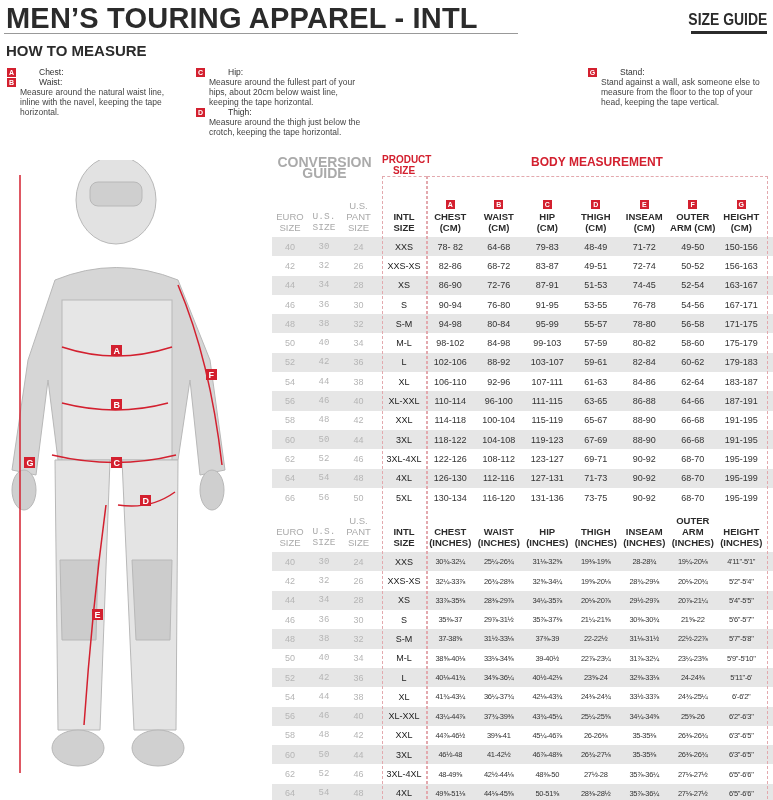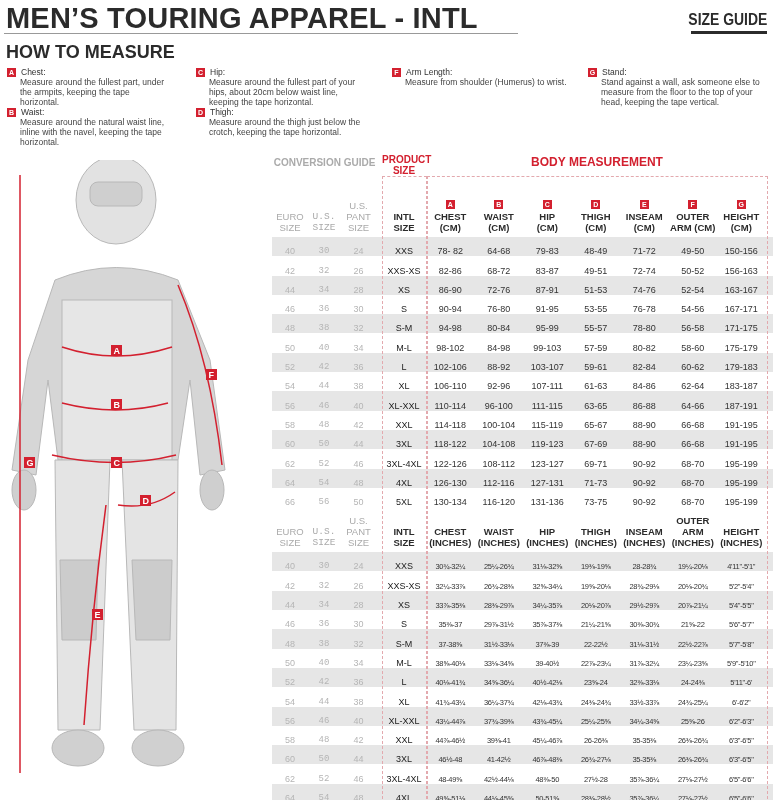--- a/index.html
+++ b/index.html
@@ -1,38 +1,38 @@
 <!DOCTYPE html>
 <html><head>
 <meta charset="utf-8">
 <style>
   * { box-sizing: border-box; margin: 0; padding: 0; }
   body { width: 773px; height: 800px; background: #ffffff; font-family: "Liberation Sans", sans-serif; color: #333; position: relative; overflow: hidden; }
   .title { position: absolute; left: 6px; top: 2px; font-size: 29px; font-weight: bold; color: #2b2b2b; letter-spacing: 0.2px; }
   .size-guide { position: absolute; right: 6px; top: 10px; font-size: 17px; font-weight: bold; color: #2b2b2b; transform: scaleX(0.82); transform-origin: right; }
   .rule { position: absolute; left: 4px; right: 255px; top: 33px; height: 1px; background: #999; }
   .sg-underline { position: absolute; right: 6px; width: 76px; top: 31px; height: 3px; background: #2b2b2b; }
-  .how { position: absolute; left: 6px; top: 42px; font-size: 18px; font-weight: bold; color: #2b2b2b; }
+  .how { position: absolute; left: 6px; top: 42px; font-size: 15px; font-weight: bold; color: #2b2b2b; }
   .measure-col { position: absolute; top: 67px; font-size: 8.5px; color: #444; line-height: 10px; }
   .m-item { margin-bottom: 0px; }
-  .m-head { display: flex; align-items: center; gap: 5px; font-weight: normal; color: #333; }
+  .m-head { display: flex; align-items: center; gap: 23px; font-weight: normal; color: #333; }
   .badge { display: inline-block; width: 9px; height: 9px; background: #d3202f; color: #fff; font-size: 7px; font-weight: bold; text-align: center; line-height: 9px; }
   .m-desc { padding-left: 13px; }
 
   
   .figure { position: absolute; left: 0; top: 160px; width: 270px; height: 640px; }
 
   
   .tbl-wrap { position: absolute; left: 272px; top: 152px; width: 501px; }
   .hdr-top { position: relative; height: 40px; }
-  .conv-guide { position: absolute; left: 0; width: 105px; top: 5px; text-align: center; font-size: 10px; font-weight: bold; color: #aaa; line-height: 11px; }
+  .conv-guide { position: absolute; left: 0; width: 105px; top: 5px; text-align: center; font-size: 14px; font-weight: bold; color: #aaa; line-height: 11px; }
   .prod-size { position: absolute; left: 110px; width: 44px; top: 2px; text-align: center; font-size: 10px; font-weight: bold; color: #d3202f; line-height: 11px; }
   .body-meas { position: absolute; left: 155px; width: 340px; top: 5px; text-align: center; font-size: 12px; font-weight: bold; color: #d3202f; line-height: 11px; }
   .dash-box { position: absolute; border: 1px dashed #e3a9ae; pointer-events: none; }
-  .row { display: flex; align-items: flex-end; height: 19.3px; font-size: 9px; }
+  .row { display: flex; align-items: center; height: 19.3px; font-size: 9px; }
   .row.alt { background: #e6e6e6; }
   .colhdr { display: flex; align-items: flex-end; height: 45px; font-size: 9.5px; font-weight: bold; color: #2b2b2b; line-height: 11px; padding-bottom: 4px; }
   .colhdr .c { text-align: center; }
   .colhdr .g { color: #aaa; font-weight: normal; }
   .c { text-align: center; flex: none; }
   .w-euro { width: 36px; } .w-us { width: 32px; font-family: Liberation Mono, monospace; } .w-pant { width: 37px; } .w-intl { width: 44px; margin-left: 5px; }
   .w-m { width: 48.5px; }
   .g-cell { color: #b5b5b5; }
   .intl-cell { color: #222; }
   .m-cell { color: #333; }
@@ -50,21 +50,20 @@
 
 <div class="how">HOW TO MEASURE</div>
 
 <div id="measure-cols">
     <div class="measure-col" style="left: 7px; width: 160px;">
       <div class="m-item">
         <div class="m-head">
           <span class="badge">A</span>
           <span>Chest:</span>
         </div>
-        <div class="m-desc">Measure around the fullest part, under the armpits, keeping the tape horizontal.</div>
       </div>
       <div class="m-item">
         <div class="m-head">
           <span class="badge">B</span>
           <span>Waist:</span>
         </div>
         <div class="m-desc">Measure around the natural waist line, inline with the navel, keeping the tape horizontal.</div>
       </div>
     </div>
     <div class="measure-col" style="left: 196px; width: 170px;">
@@ -77,27 +76,20 @@
       </div>
       <div class="m-item">
         <div class="m-head">
           <span class="badge">D</span>
           <span>Thigh:</span>
         </div>
         <div class="m-desc">Measure around the thigh just below the crotch, keeping the tape horizontal.</div>
       </div>
     </div>
     <div class="measure-col" style="left: 392px; width: 185px;">
-      <div class="m-item">
-        <div class="m-head">
-          <span class="badge">F</span>
-          <span>Arm Length:</span>
-        </div>
-        <div class="m-desc">Measure from shoulder (Humerus) to wrist.</div>
-      </div>
     </div>
     <div class="measure-col" style="left: 588px; width: 175px;">
       <div class="m-item">
         <div class="m-head">
           <span class="badge">G</span>
           <span>Stand:</span>
         </div>
         <div class="m-desc">Stand against a wall, ask someone else to measure from the floor to the top of your head, keeping the tape vertical.</div>
       </div>
     </div>
@@ -226,21 +218,21 @@
       </div>
       <div class="row alt">
         <div class="c g-cell w-euro">44</div>
         <div class="c g-cell w-us">34</div>
         <div class="c g-cell w-pant">28</div>
         <div class="c intl-cell w-intl">XS</div>
         <div class="c m-cell w-m">86-90</div>
         <div class="c m-cell w-m">72-76</div>
         <div class="c m-cell w-m">87-91</div>
         <div class="c m-cell w-m">51-53</div>
-        <div class="c m-cell w-m">74-76</div>
+        <div class="c m-cell w-m">74-45</div>
         <div class="c m-cell w-m">52-54</div>
         <div class="c m-cell w-m">163-167</div>
       </div>
       <div class="row">
         <div class="c g-cell w-euro">46</div>
         <div class="c g-cell w-us">36</div>
         <div class="c g-cell w-pant">30</div>
         <div class="c intl-cell w-intl">S</div>
         <div class="c m-cell w-m">90-94</div>
         <div class="c m-cell w-m">76-80</div>

